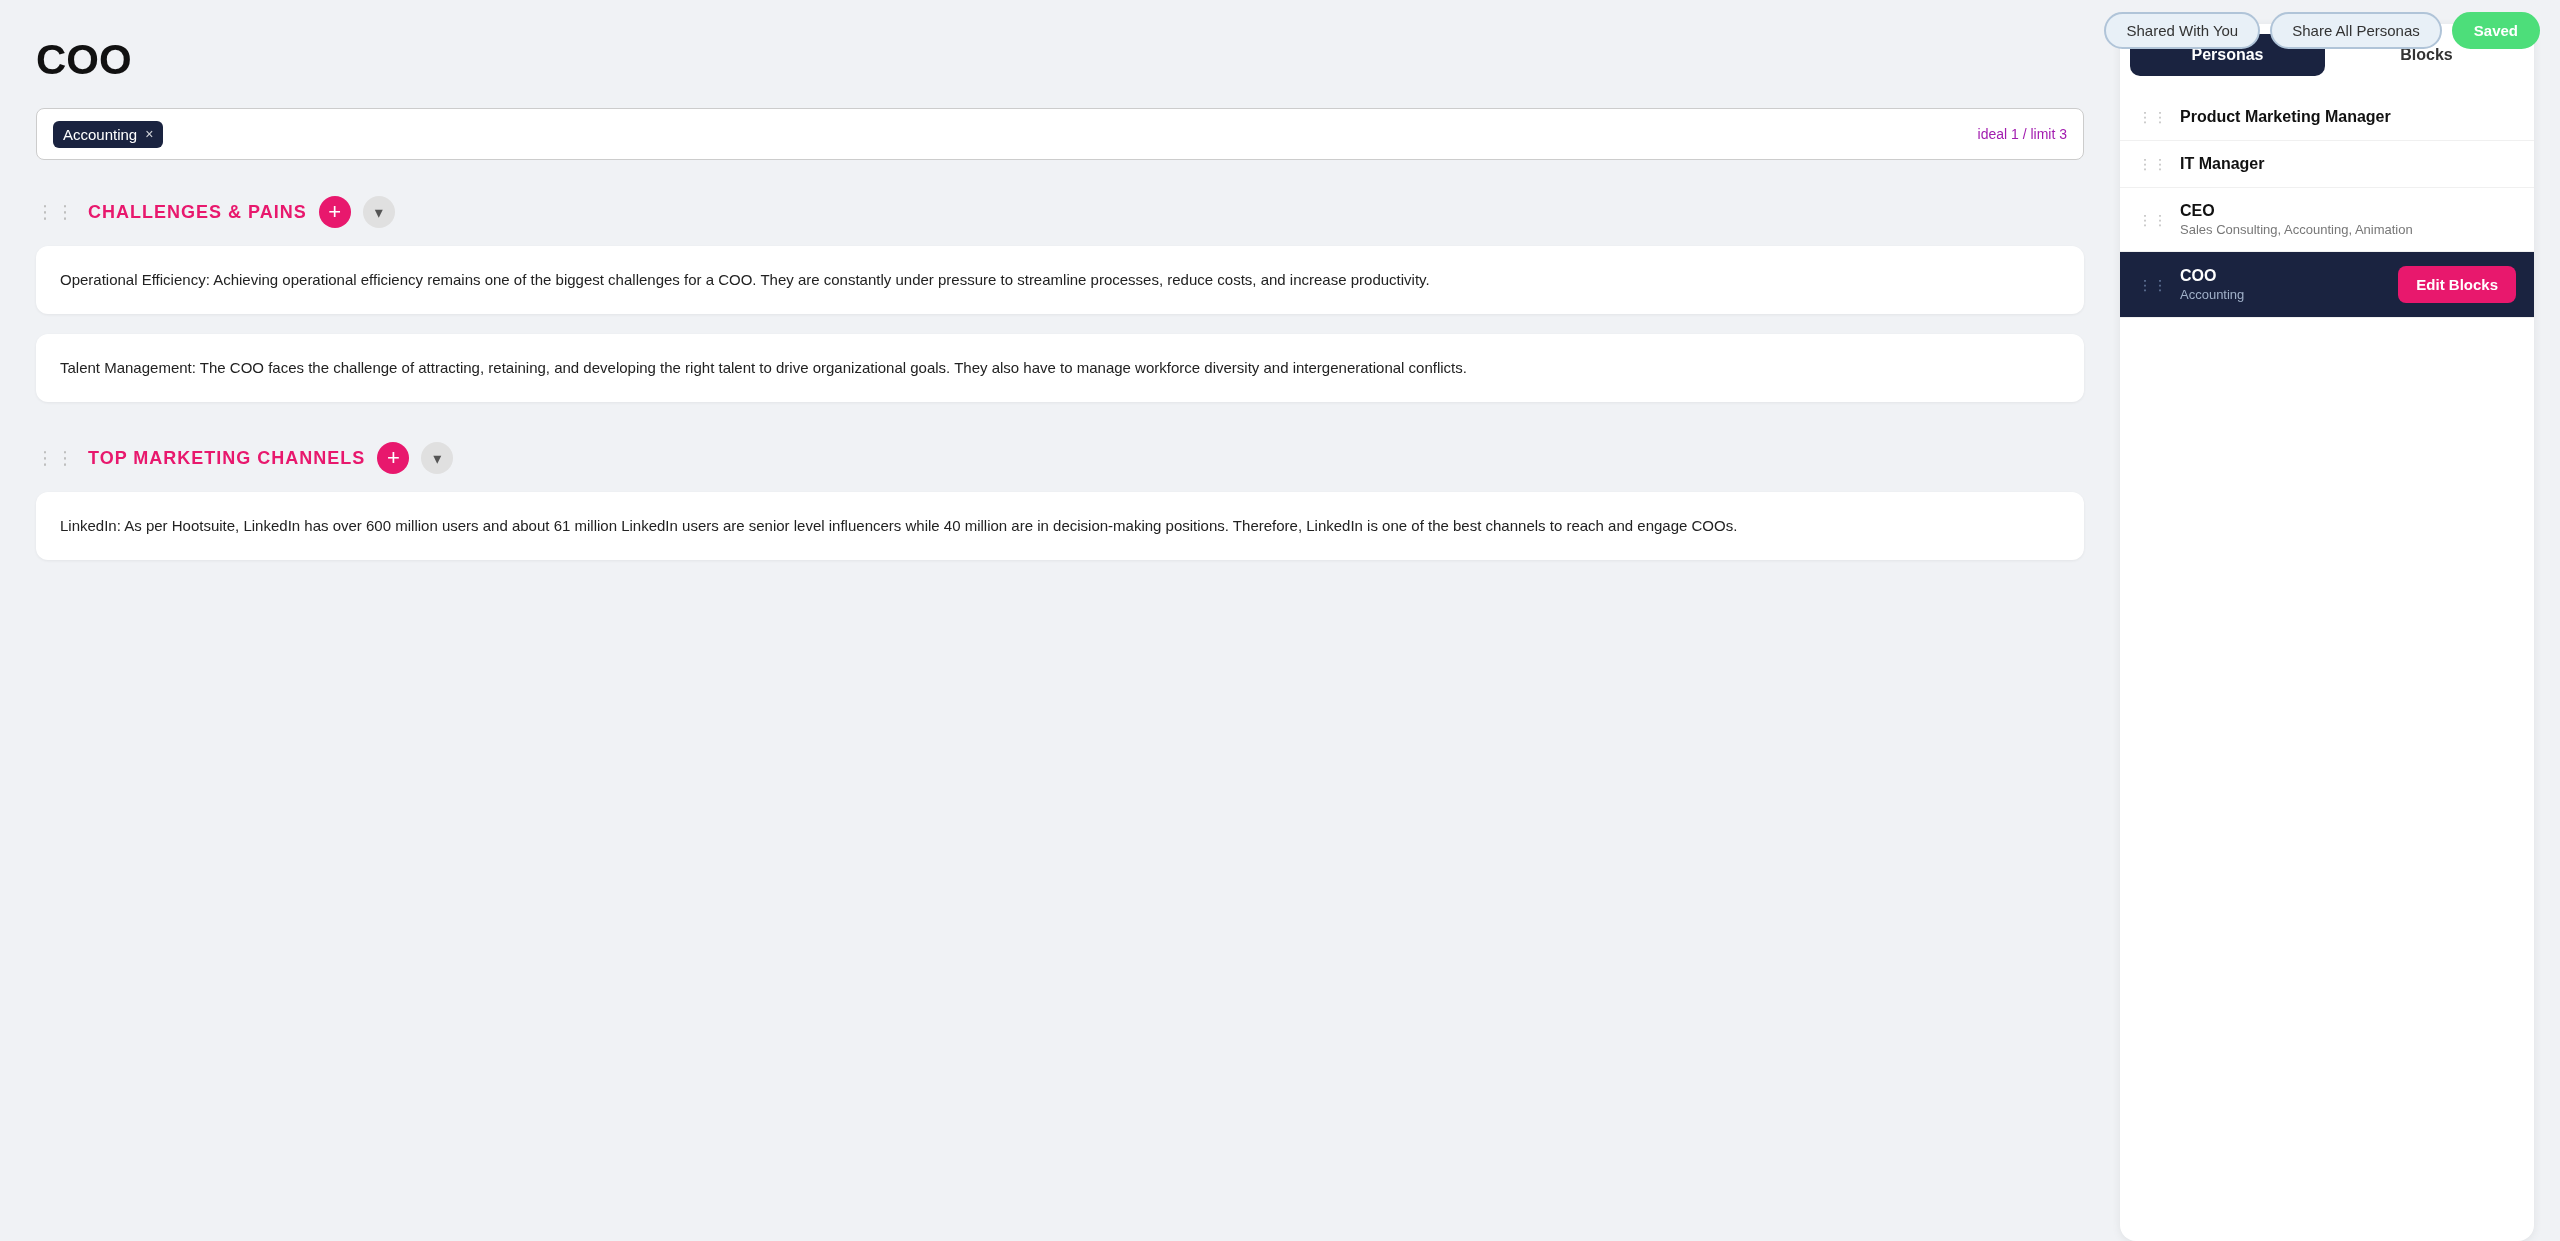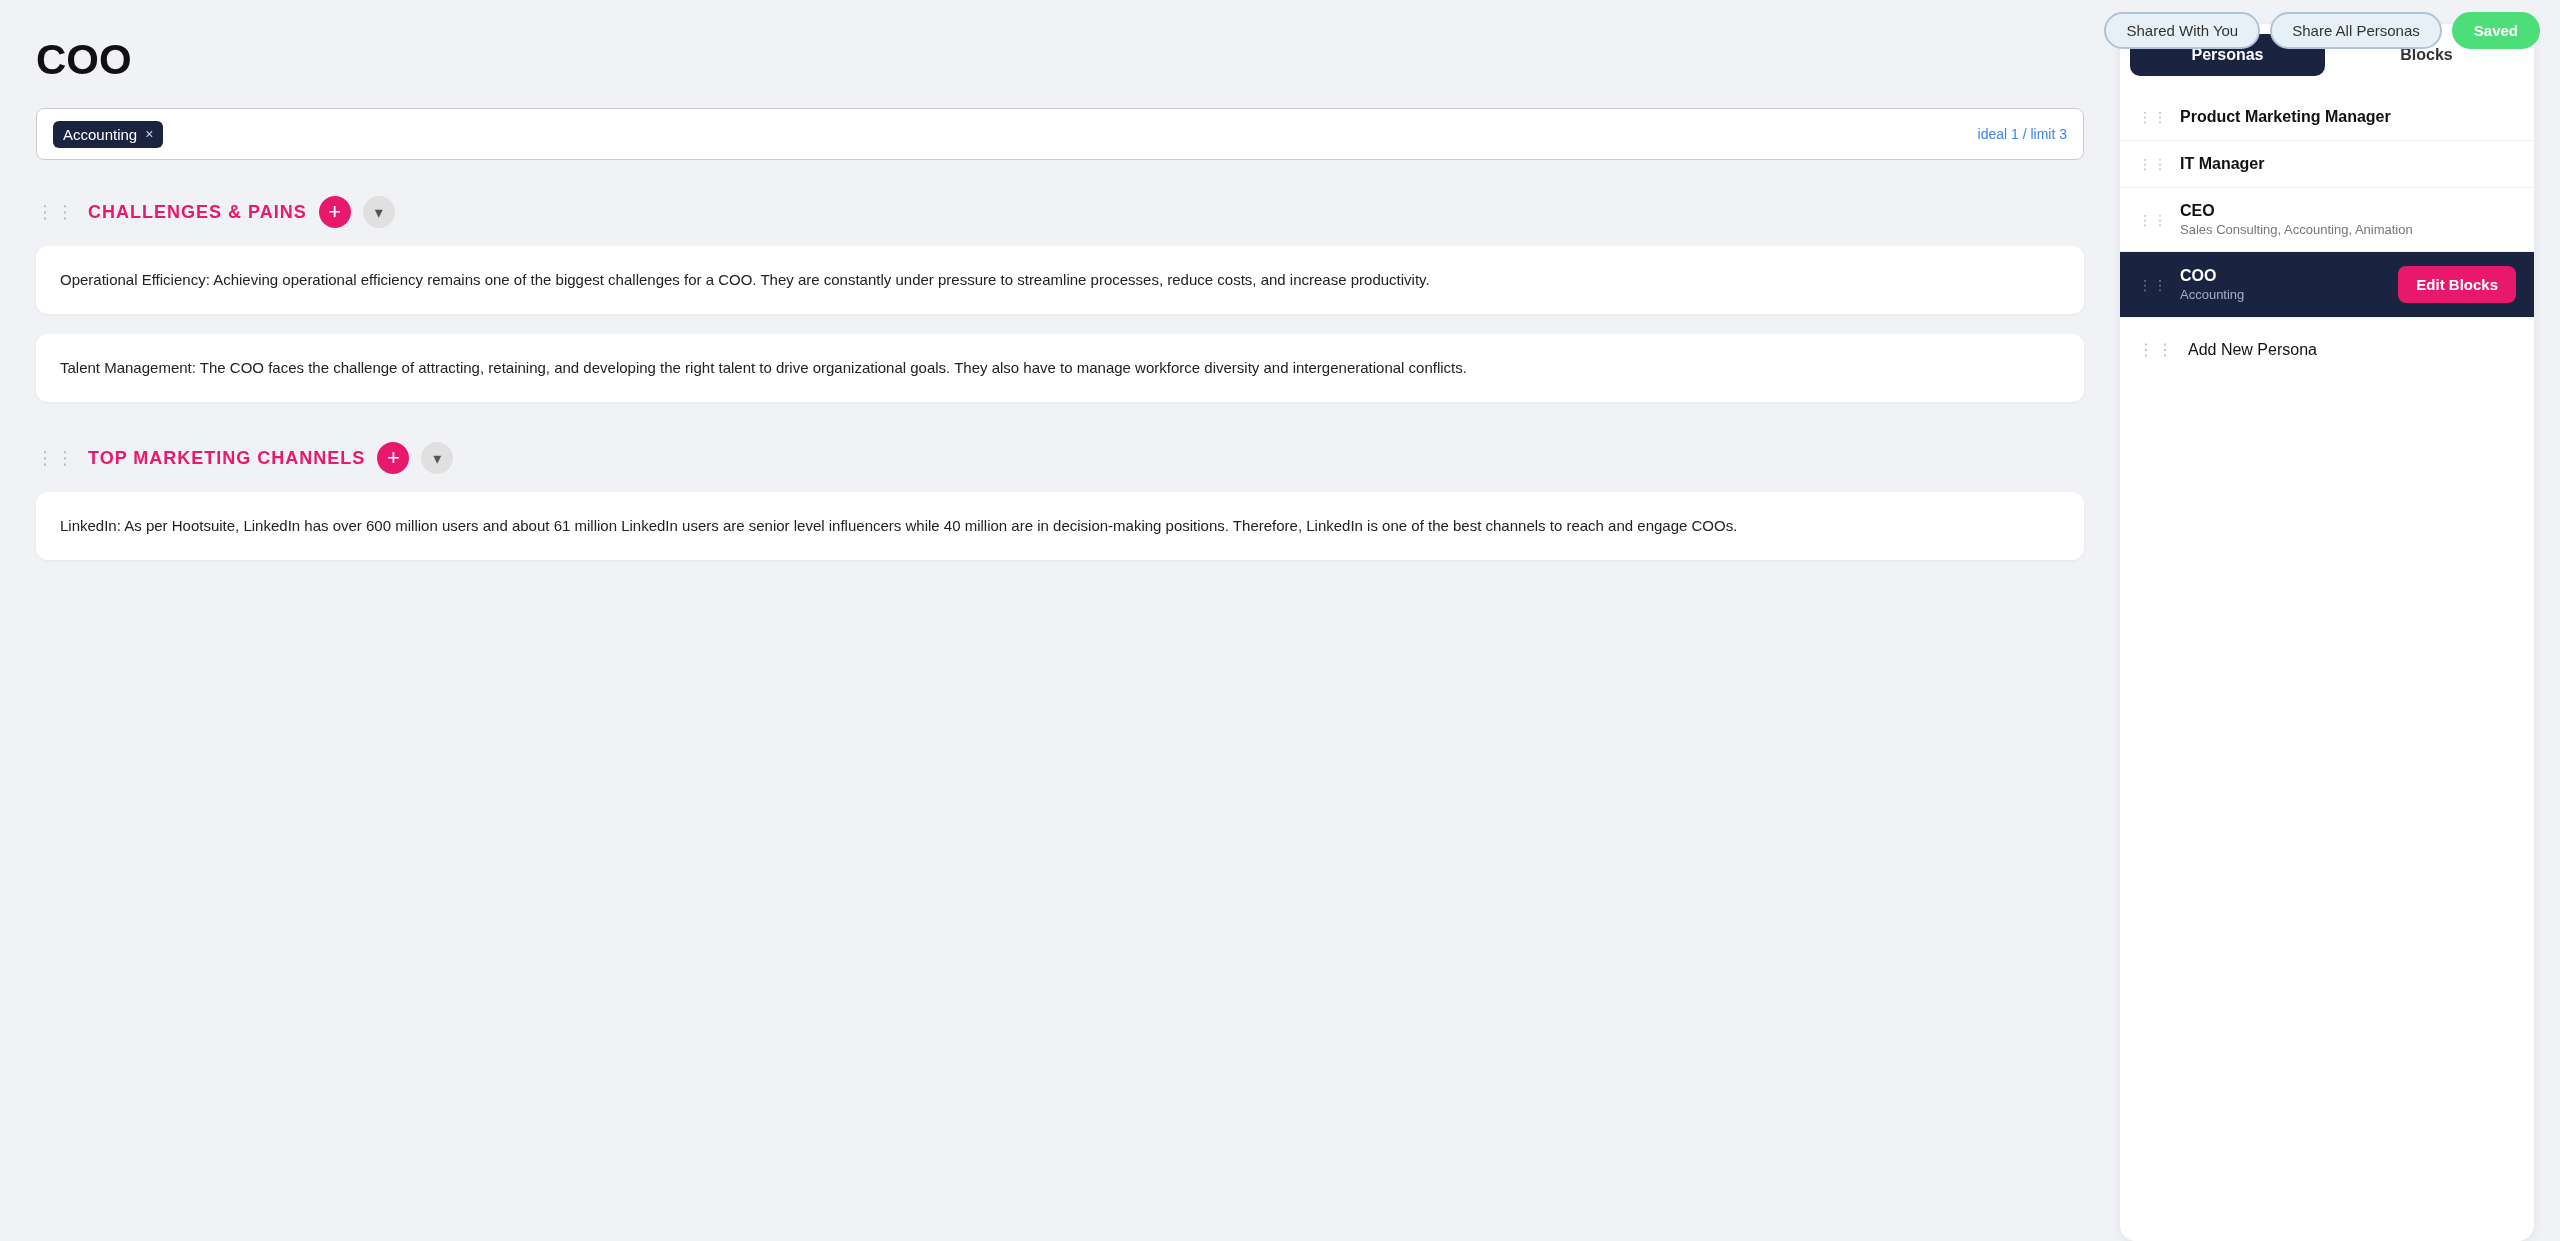--- a/index.html
+++ b/index.html
@@ -85,21 +85,21 @@
       font-weight: 500;
       gap: 8px;
     }
     .tag-close {
       cursor: pointer;
       font-size: 14px;
       opacity: 0.8;
     }
     .input-hint {
       margin-left: auto;
-      color: #3b82f6;
+      color: #a21caf;
       font-size: 14px;
       white-space: nowrap;
     }
 
     
     .section {
       margin-bottom: 40px;
     }
     .section-header {
       display: flex;
@@ -356,19 +356,15 @@
           <div class="persona-item active">
             <span class="persona-drag">⋮⋮</span>
             <div class="persona-info">
               <div class="persona-name">COO</div>
               <div class="persona-sub">Accounting</div>
             </div>
             <button class="edit-blocks-btn">Edit Blocks</button>
           </div>
         </div>
 
-      <div class="add-persona-item">
-        <span class="persona-drag dots-grid"></span>
-        <span class="add-persona-label">Add New Persona</span>
-      </div>
     </div>
   </div>
 </div>
 
 </body></html>

